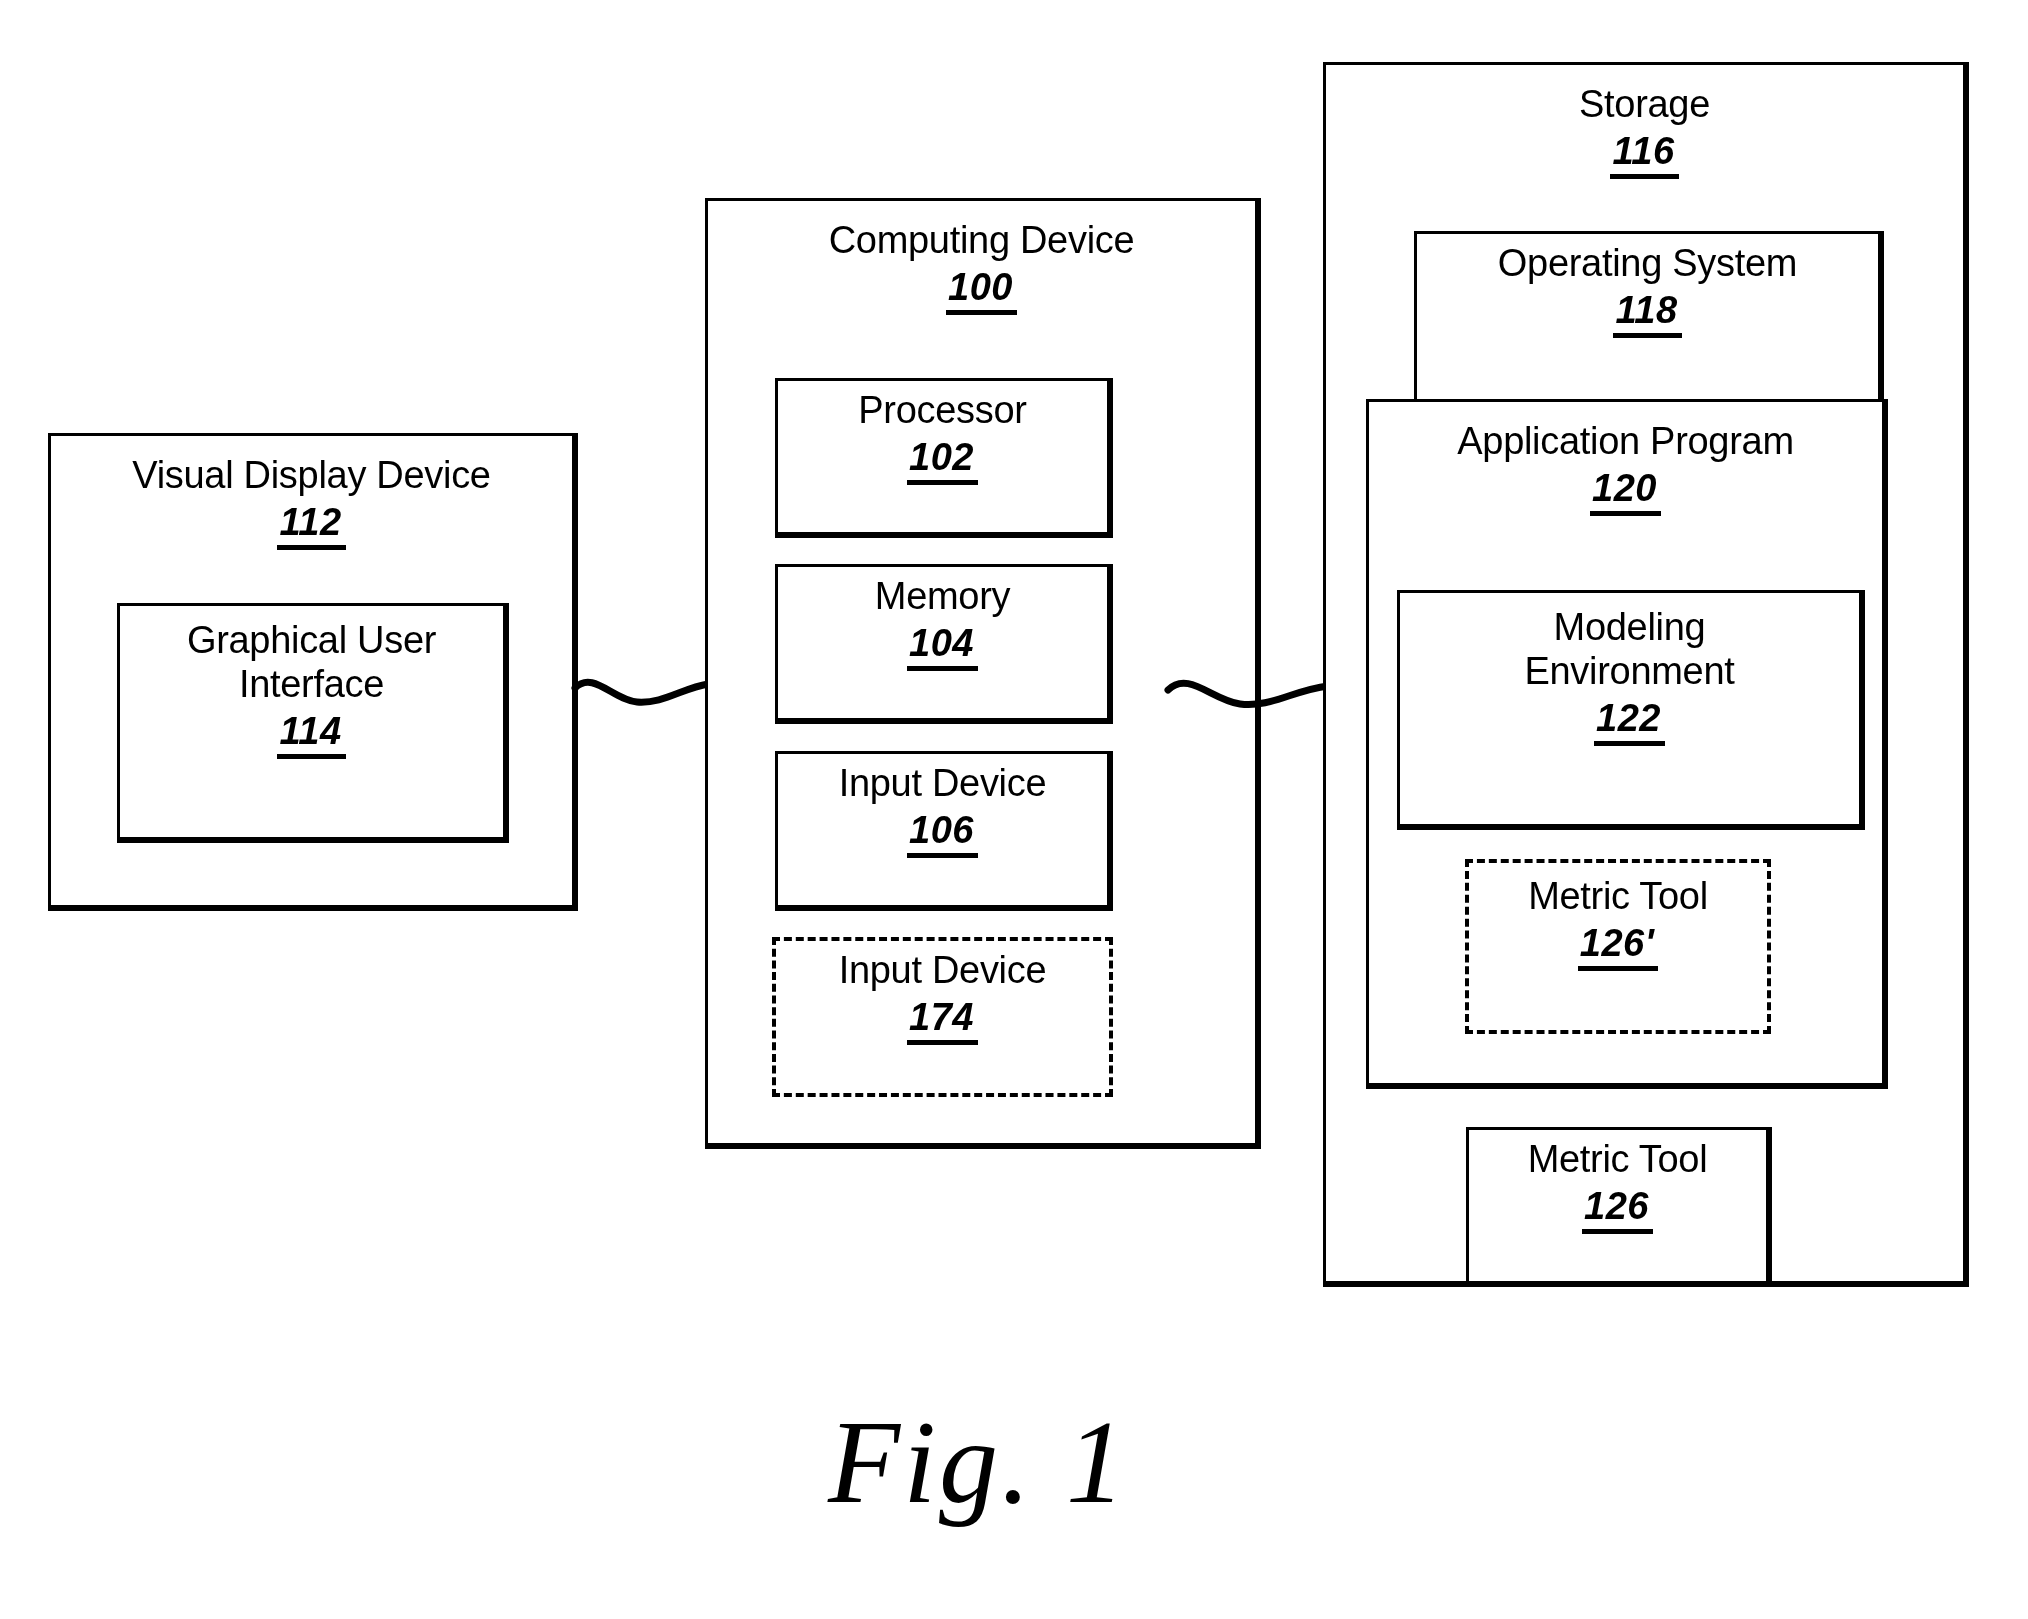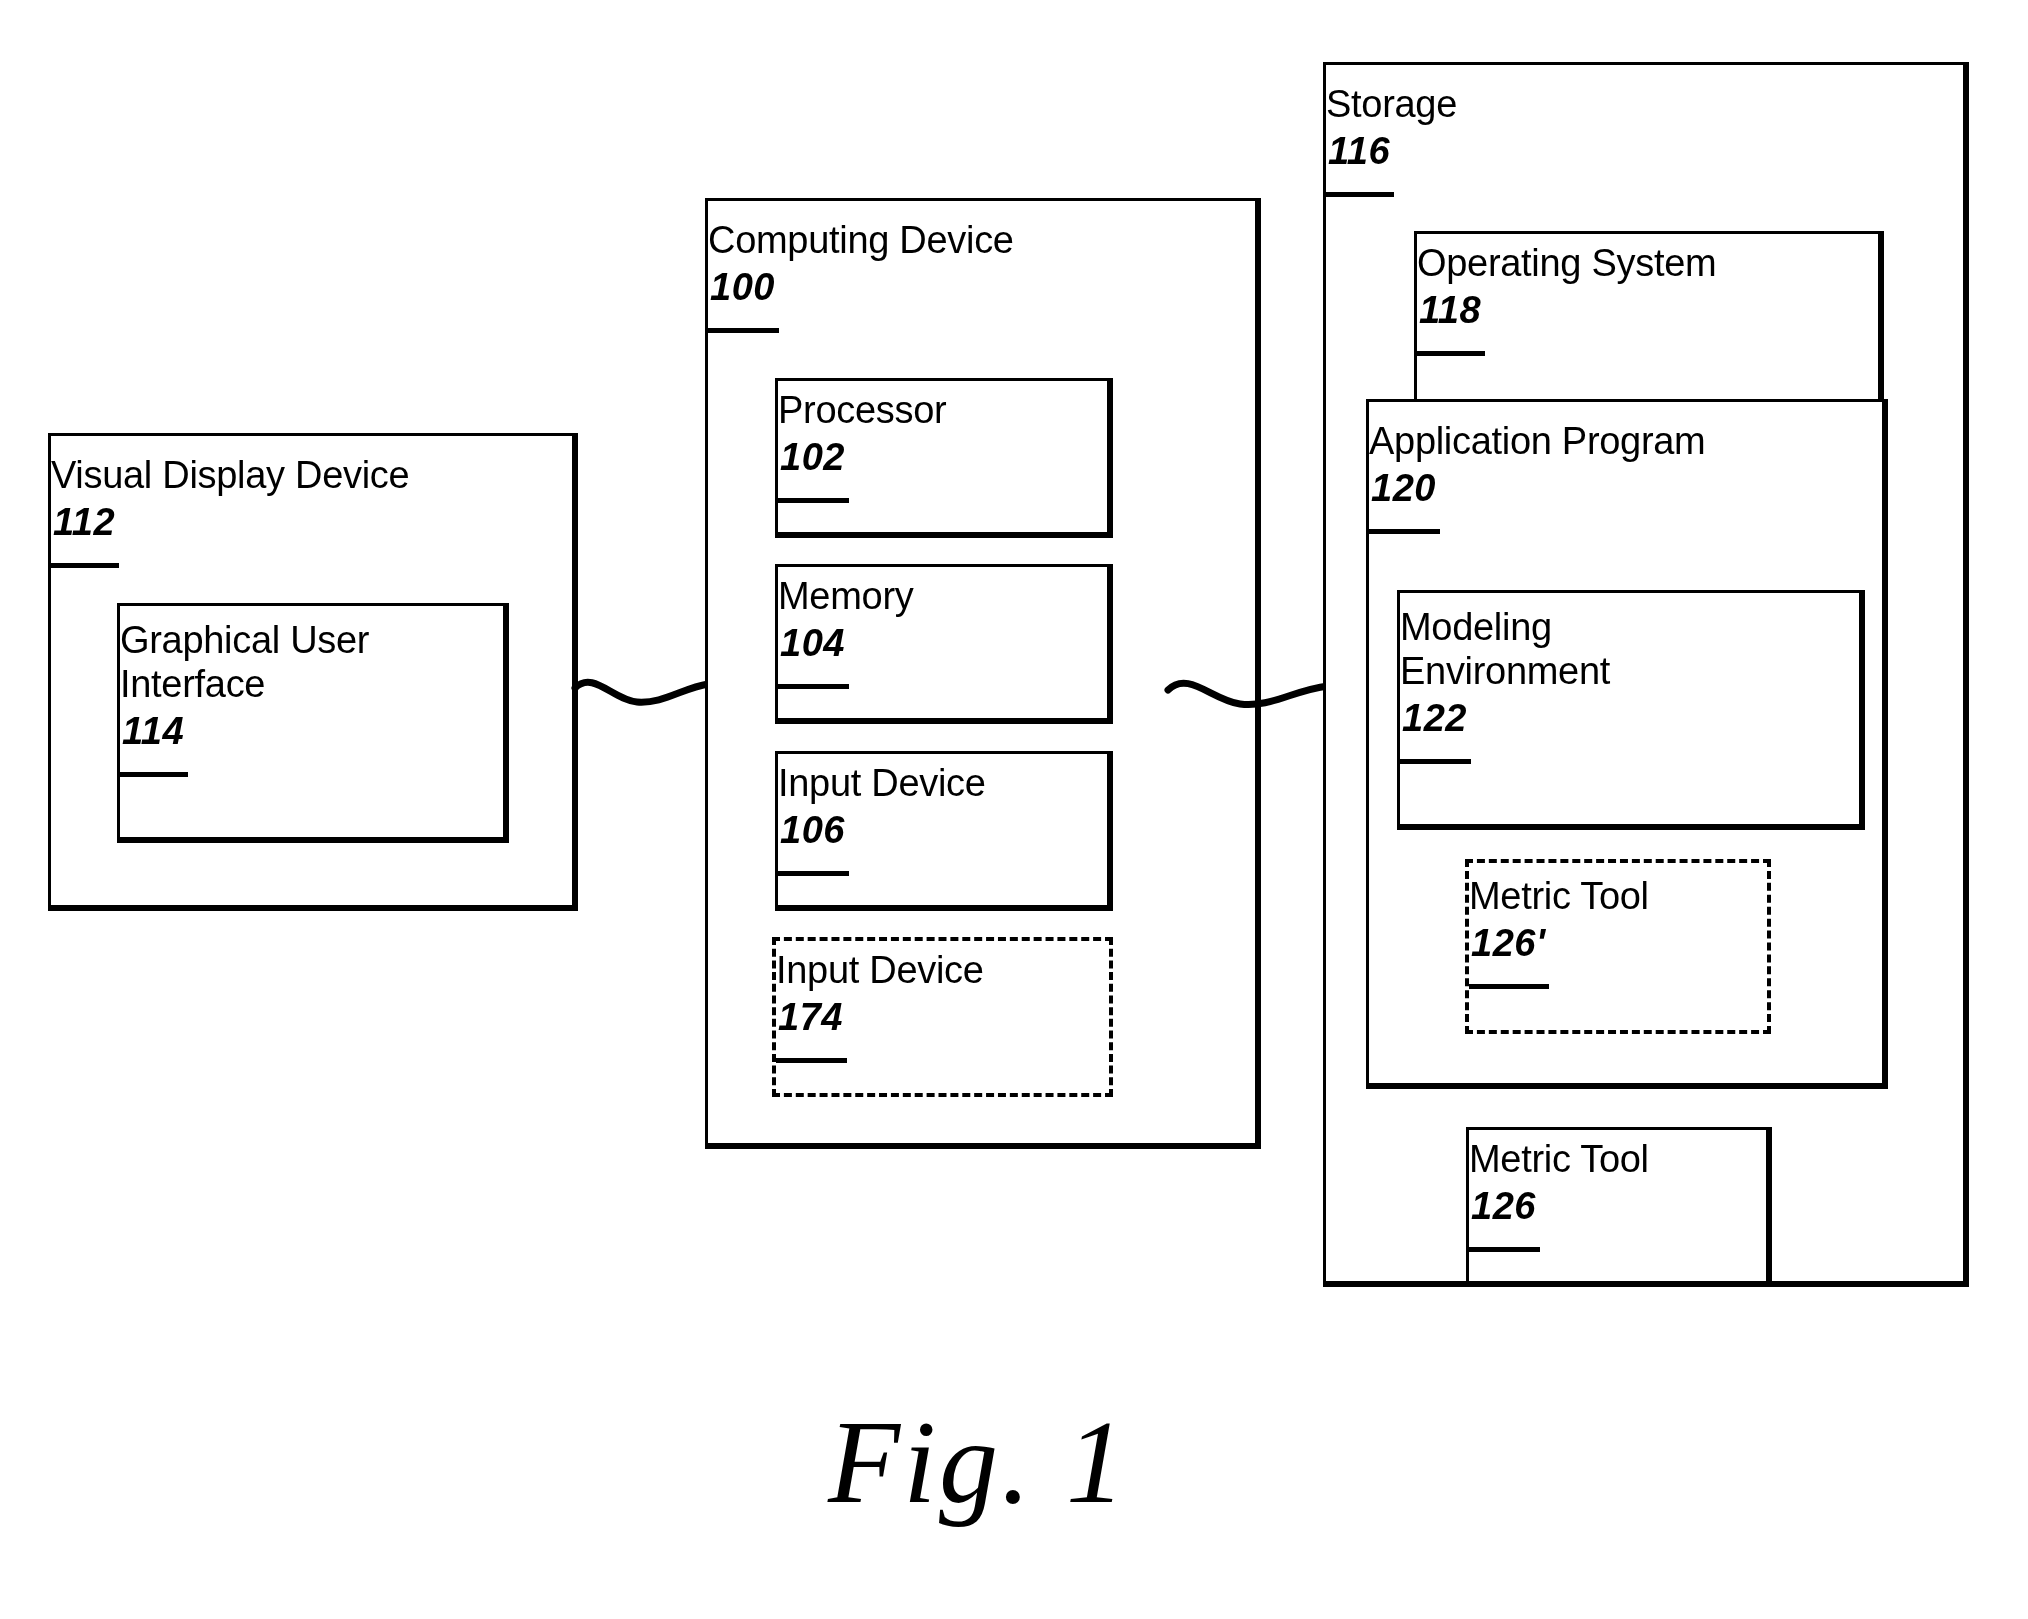--- a/index.html
+++ b/index.html
@@ -27,20 +27,21 @@
 
   
   .box {
     position: absolute;
     box-sizing: border-box;
     background: #ffffff;
     border: 3px solid #000000;
     
     border-right-width: 6px;
     border-bottom-width: 6px;
+    text-align: center;
   }
   .box.dashed {
     border: 4px dashed #000000;
     border-right-width: 4px;
     border-bottom-width: 4px;
   }
 
   .label {
     display: block;
     font-size: 38px;
@@ -51,21 +52,21 @@
   }
   .label.two-line { line-height: 1.16; }
 
   .refnum {
     display: inline-block;
     font-size: 38px;
     font-weight: bold;
     font-style: italic;
     letter-spacing: 0.5px;
     border-bottom: 5px solid #000000;
-    padding: 0 4px 19px 2px;
+    padding: 0 4px 1px 2px;
     margin-top: 4px;
   }
 
   .pad-top-20 { padding-top: 18px; }
   .pad-top-14 { padding-top: 12px; }
   .pad-top-10 { padding-top: 8px; }
 
   
   .connector {
     position: absolute;

